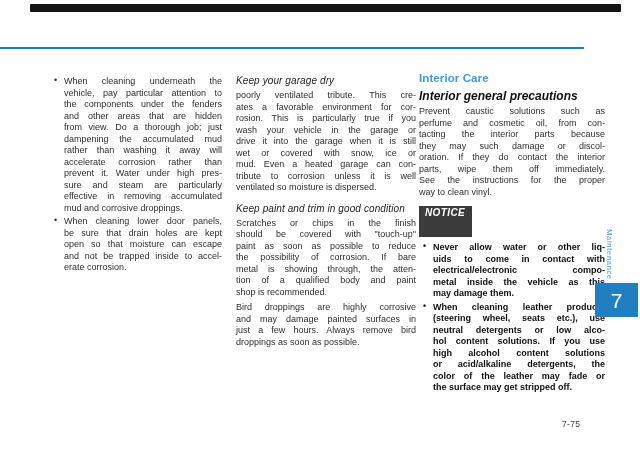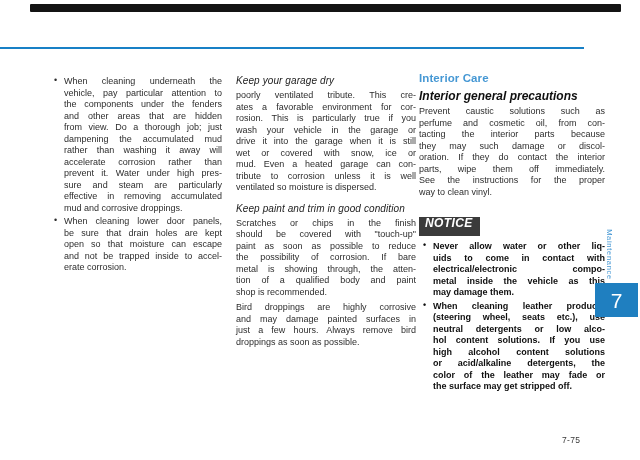--- a/index.html
+++ b/index.html
@@ -49,24 +49,24 @@
 
   .h-blue {
     font-weight:bold; font-size:11.5px; line-height:13px;
     color:var(--title-blue,#4698d4); margin-bottom:5px; letter-spacing:0.1px;
   }
   .h-sub {
     font-weight:bold; font-style:italic; font-size:12px; line-height:12px;
     color:var(--bold-text,#0f0f0f); margin-bottom:4px;
   }
   .notice-badge {
-    display:inline-block; margin-top:19px;
+    display:inline-block; margin-top:8px;
     background:var(--notice-bg,#3b3b3b); color:#ffffff;
-    font-weight:bold; font-style:italic; font-size:12px; line-height:9px;
-    padding:2px 7px 8px 6px; letter-spacing:0.4px;
+    font-weight:bold; font-style:italic; font-size:10px; line-height:9px;
+    padding:2px 7px 20px 6px; letter-spacing:0.4px;
   }
   #col3-bullets { margin-top:5px; color:var(--bold-text,#0f0f0f); }
   #col3-bullets .bullet-item { padding-left:14px; font-weight:bold; }
   #col3-bullets .bullet-item .marker { left:4px; font-weight:bold; }
   #col3-bullets .bullet-item + .bullet-item { margin-top:2px; }
 
   .side-tab-label {
     position:absolute; left:579px; top:224px; width:60px; height:60px;
     display:flex; align-items:center; justify-content:center;
   }
@@ -75,21 +75,21 @@
     font-size:7.5px; letter-spacing:0.7px;
     color:var(--tab-blue,#4698d4);
   }
   .chapter-box {
     position:absolute; left:595px; top:283px; width:43px; height:34px;
     background:var(--chapter-box-blue,#1f7fc0);
     display:flex; align-items:center; justify-content:center;
   }
   .chapter-box span { color:#ffffff; font-size:21px; line-height:21px; }
   .page-num {
-    position:absolute; left:562px; top:435px;
+    position:absolute; left:562px; top:419px;
     font-size:8.5px; color:#3a3a3a; letter-spacing:0.3px;
   }
 </style>
 </head>
 <body>
 
 <div class="page">
   <div class="header-bar"></div>
   <div class="rule"></div>
 

